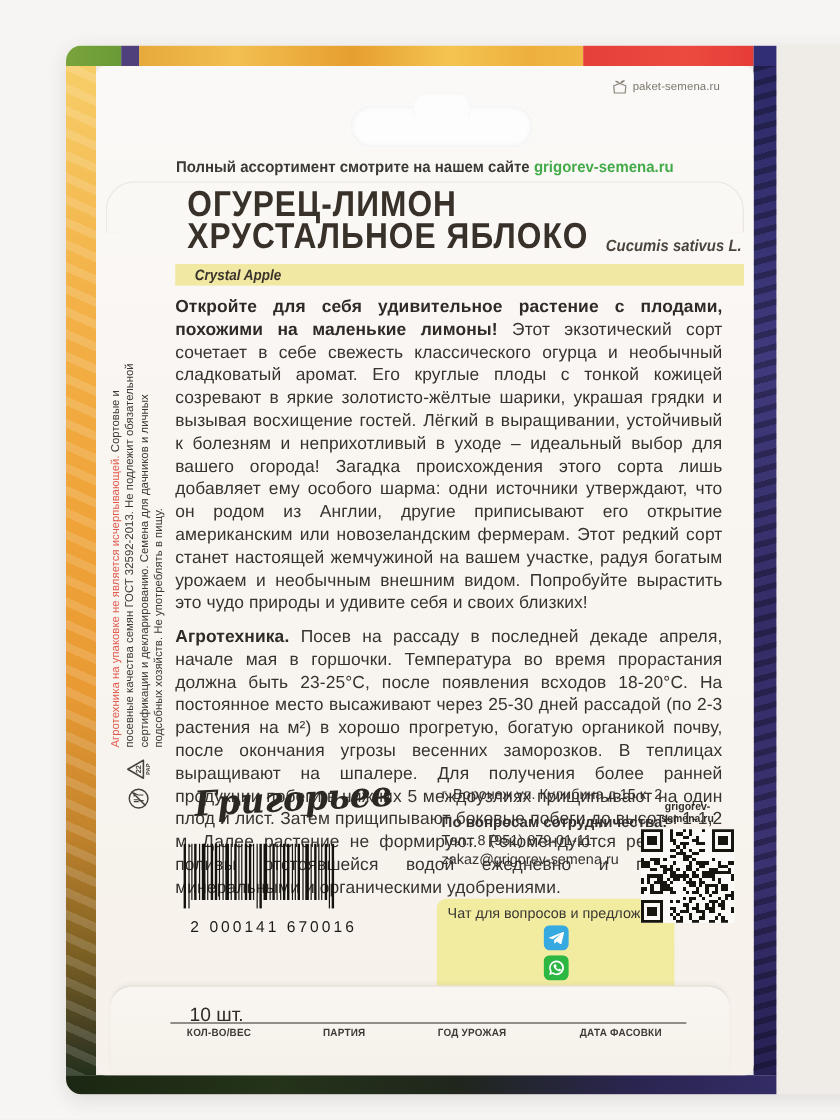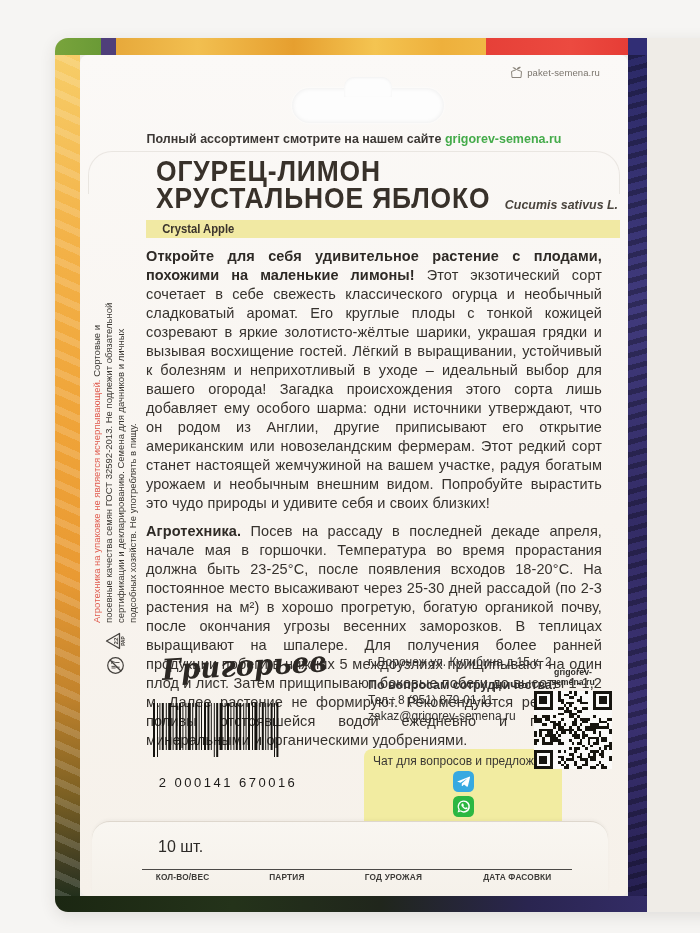--- a/index.html
+++ b/index.html
@@ -50,37 +50,37 @@
   .brand{position:absolute;right:28px;top:10px;display:flex;align-items:center;gap:3px;}
   .brand-text{font-size:9.5px;color:#7b756d;letter-spacing:.1px;}
   
   .header-line{position:absolute;left:0;right:0;top:76px;text-align:center;font-size:13px;font-weight:700;color:#3c3835;transform:scaleX(.96);}
   .header-line .url{color:#44ab4a;}
   
   .content{position:absolute;left:66px;top:102px;width:474px;}
   .title-wrap{margin-left:10px;transform:scaleX(.88);transform-origin:left;}
   .title-line{font-size:30px;line-height:27px;font-weight:700;letter-spacing:1px;color:#38312a;}
   .latin{position:absolute;right:2px;top:40px;font-size:13.5px;font-style:italic;font-weight:700;color:#4a443d;transform:scaleX(.92);transform-origin:right;}
-  .yellow-bar{margin-top:9px;height:18px;background:#f1e9a3;display:flex;align-items:center;}
+  .yellow-bar{margin-top:9px;height:18px;background:#f1e9a3;display:flex;align-items:center;font-style:italic;}
   .english{padding-left:18px;font-size:12.5px;font-weight:700;color:#3a332c;transform:scaleX(.9);transform-origin:left;}
   .body-text{margin:9px 18px 0 0;font-size:14.5px;line-height:19px;letter-spacing:.1px;text-align:justify;color:#36322e;}
   .body-text .lead{font-weight:700;color:#2e2a26;}
   .body-text .label{font-weight:700;color:#2e2a26;}
   
   .side-strip{position:absolute;left:10px;top:200px;width:50px;height:420px;}
   .side-inner{position:absolute;left:50%;top:50%;width:420px;height:50px;transform:translate(-50%,-50%) rotate(-90deg);display:flex;align-items:center;gap:9px;}
   .side-icons{display:flex;align-items:center;gap:6px;flex:none;}
   .side-text{width:338px;font-size:9.5px;line-height:12px;color:#3a3732;}
   .side-red{color:#e05a4d;}
   
   .signature{position:absolute;left:82px;top:598px;width:160px;font-family:"DejaVu Serif",serif;font-style:italic;font-weight:700;font-size:29px;color:#2b2723;transform:rotate(-3deg) scaleX(.95);transform-origin:left;}
   
   .barcode{position:absolute;left:62px;top:648px;width:172px;text-align:center;}
   .barcode svg{display:block;margin:0 auto;}
-  .barcode .digits{margin-top:16px;font-size:13px;letter-spacing:2.5px;color:#1d1b19;}
+  .barcode .digits{margin-top:6px;font-size:13px;letter-spacing:2.5px;color:#1d1b19;}
   
   .pack-info{position:absolute;left:288px;top:600px;width:190px;font-size:12px;line-height:15.5px;color:#343230;}
   .pack-info p{margin:0;}
   .pack-info .b{font-weight:700;font-size:12.5px;}
   .gap-top{margin-top:7px !important;}
   
   .chat-box{position:absolute;left:284px;top:694px;width:198px;background:#f2eca1;border-radius:8px;padding:5px 9px 6px 9px;box-sizing:border-box;}
   .chat-label{font-size:12px;color:#3a3733;white-space:nowrap;}
   .chat-row{display:flex;align-items:center;gap:4px;margin-top:3px;flex-direction:column;}
   .chat-phone{font-size:15px;color:#2f2c29;letter-spacing:.2px;margin-left:3px;}
@@ -90,21 +90,21 @@
   .qr-code{margin-top:4px;display:inline-block;background:#fbfaf8;}
   
   .flap{
     position:absolute;left:12px;right:20px;top:766px;bottom:0;
     background:linear-gradient(180deg,#f9f6f1,#f5f1ea);
     border-radius:18px 18px 6px 6px;
     border-top:1px solid rgba(160,148,130,.28);
     box-shadow:0 -2px 3px rgba(0,0,0,.03);
   }
   .qty{position:absolute;left:66px;top:16px;font-size:16px;color:#2e2b28;}
-  .flap-table{position:absolute;left:50px;right:36px;top:47px;border-top:1.6px solid #4b4946;padding:2px 18px 0 12px;display:flex;justify-content:space-between;}
+  .flap-table{position:absolute;left:50px;right:36px;top:30px;border-top:1.6px solid #4b4946;padding:2px 18px 0 12px;display:flex;justify-content:space-between;}
   .flap-table span{font-size:8.8px;font-weight:700;color:#3c3a37;transform:scaleX(.94);letter-spacing:.2px;}
   svg{display:block;}
 </style>
 </head>
 <body>
 
 <div class="packet">
 
   <div class="edge-top">
     <div class="seg-green"></div>

